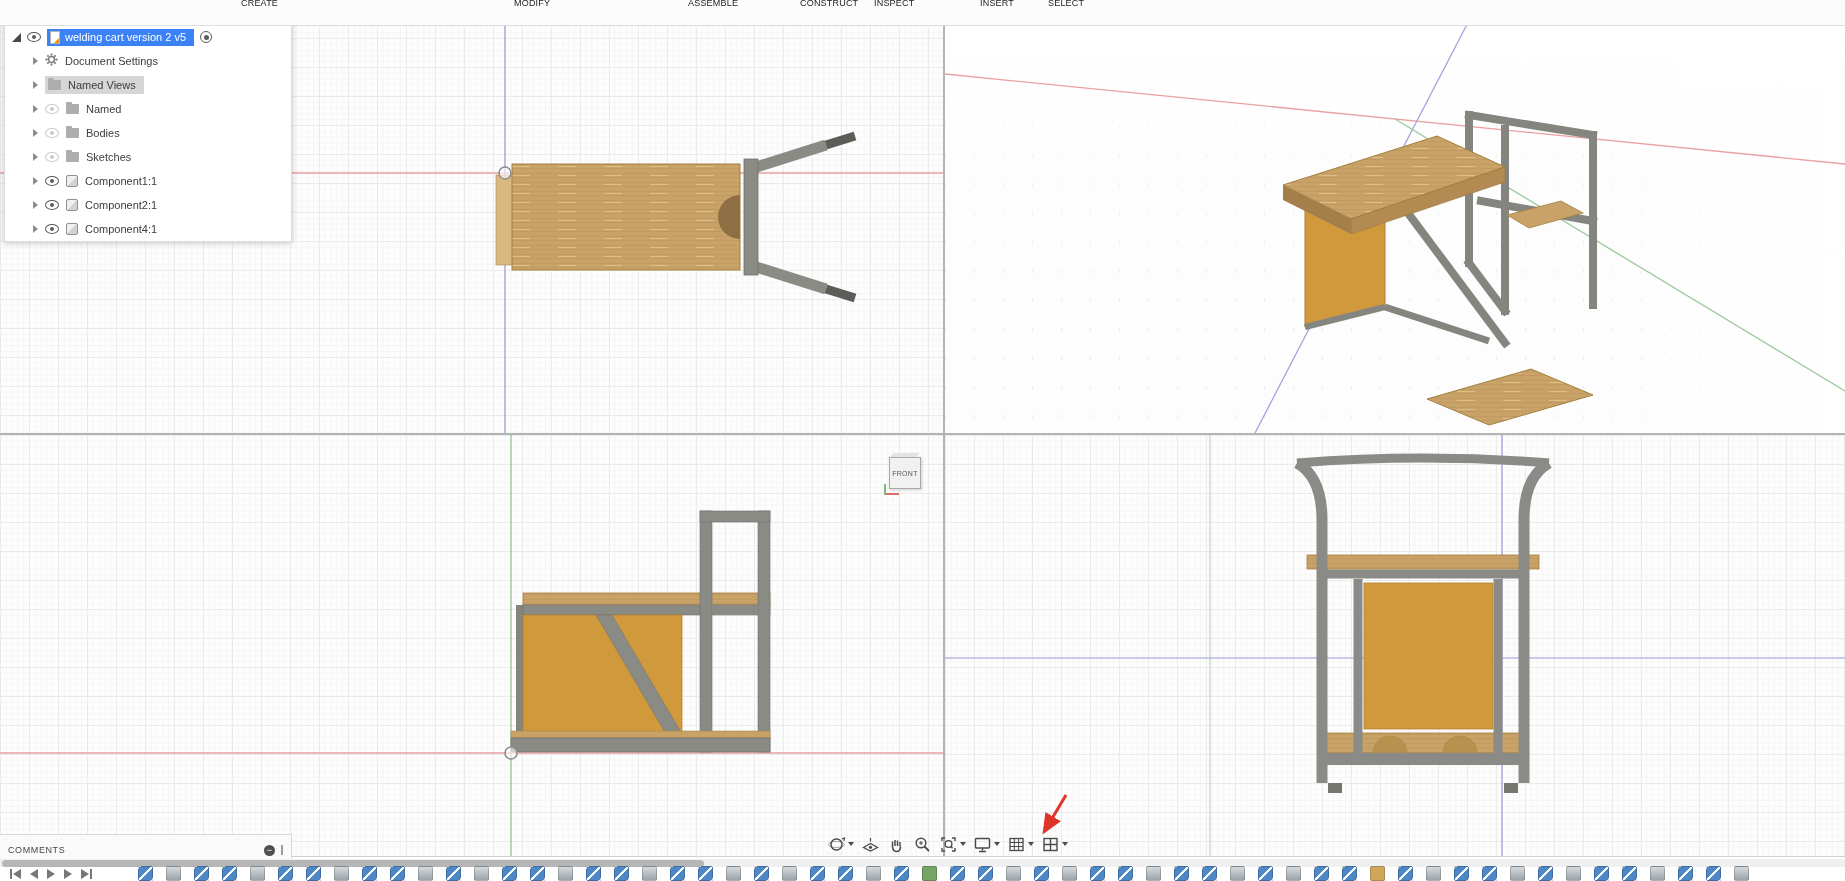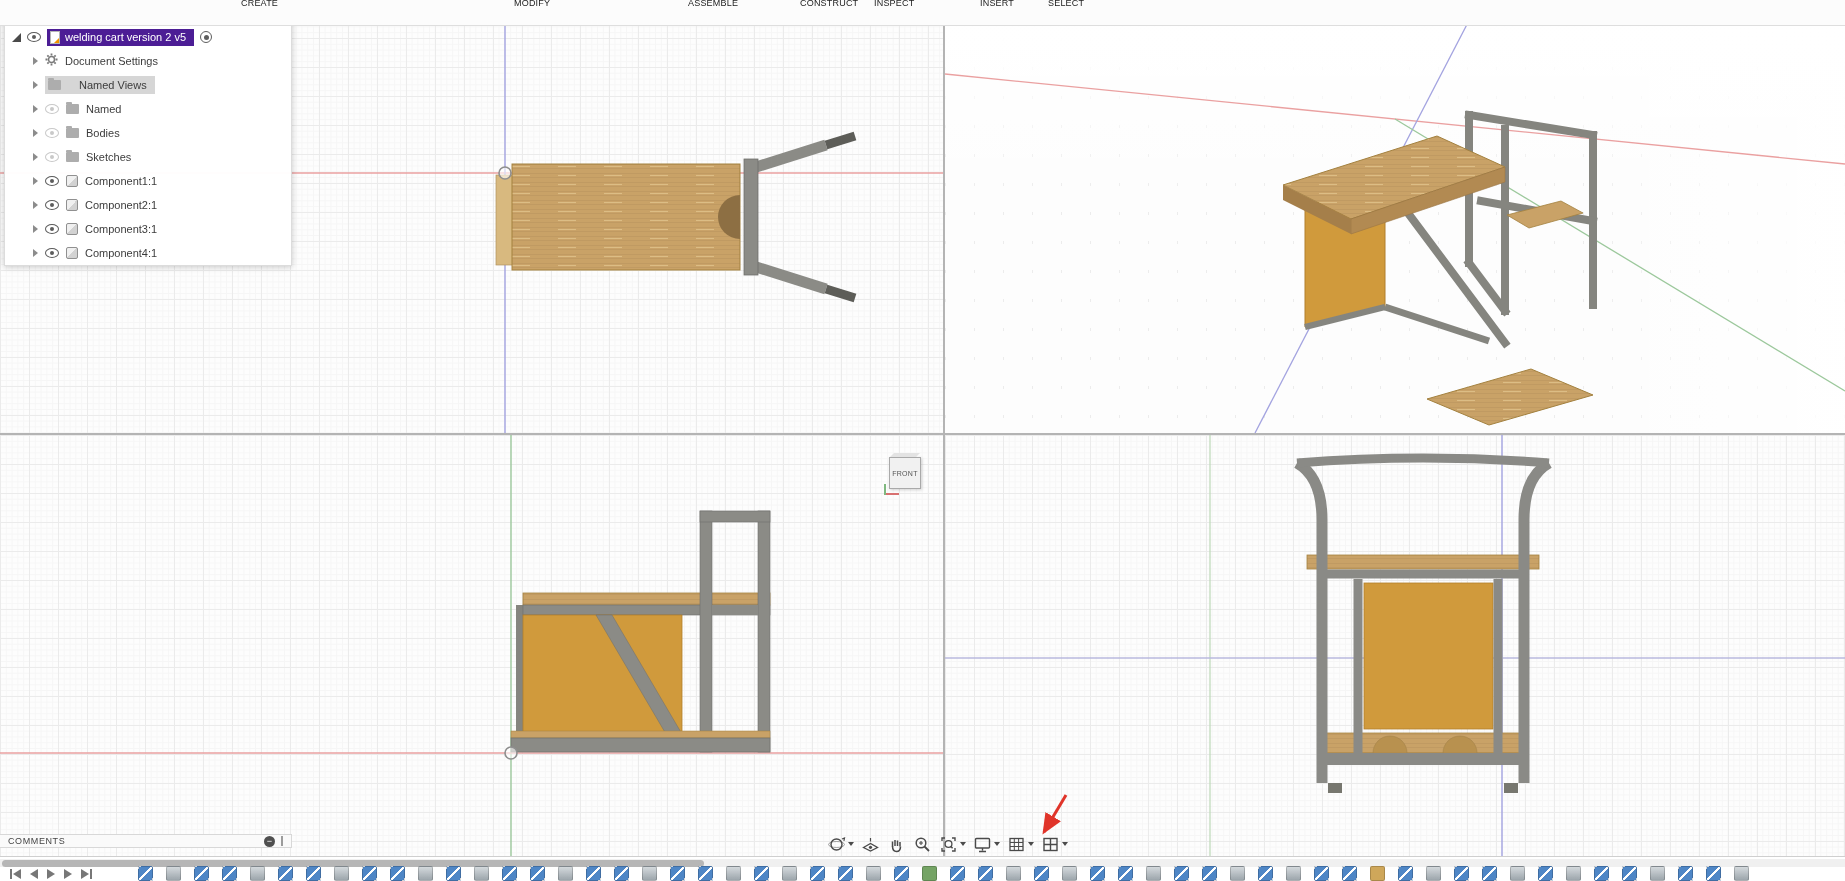--- a/index.html
+++ b/index.html
@@ -53,26 +53,26 @@
   .eye::after{content:"";position:absolute;left:50%;top:50%;width:4px;height:4px;margin:-2px 0 0 -2px;background:currentColor;border-radius:50%}
   .eye.dim{color:#c9c9c9}
   .folder{width:13px;height:10px;background:#adadad;border-radius:1px;position:relative;flex:0 0 auto}
   .folder::before{content:"";position:absolute;top:-2px;left:0;width:6px;height:2px;background:#adadad;border-radius:1px 1px 0 0}
   .comp{width:12px;height:12px;border:1px solid #909090;border-radius:2px;background:linear-gradient(135deg,#f0f0f0 50%,#d2d2d2 50%);flex:0 0 auto}
   .doc-icon{width:10px;height:13px;background:#fff;border:1px solid #b5b5b5;position:relative;flex:0 0 auto}
   .doc-icon::after{content:"";position:absolute;right:0;bottom:0;border-left:5px solid transparent;border-bottom:5px solid #f29300}
   .radio{width:12px;height:12px;border:1.3px solid #5e5e5e;border-radius:50%;position:relative;flex:0 0 auto}
   .radio::after{content:"";position:absolute;inset:2.5px;background:#5e5e5e;border-radius:50%}
   .b-label{font-size:11px;color:#3c3c3c;white-space:nowrap}
-  .doc-pill{display:flex;align-items:center;gap:5px;background:#4c1d95;padding:2px 8px 2px 3px}
+  .doc-pill{display:flex;align-items:center;gap:5px;background:#3b82f6;padding:2px 8px 2px 3px}
   .doc-pill .b-label{color:#fff}
-  .hl{display:flex;align-items:center;gap:18px;background:#d6d6d6;padding:3px 8px 3px 3px}
-
-  
-  .comments-bar{position:absolute;left:0;top:834px;width:292px;height:14px;background:#fafafa;border:1px solid #d8d8d8;border-left:none;display:flex;align-items:center;padding:0 8px;gap:6px;z-index:12}
+  .hl{display:flex;align-items:center;gap:7px;background:#d6d6d6;padding:3px 8px 3px 3px}
+
+  
+  .comments-bar{position:absolute;left:0;top:834px;width:292px;height:32px;background:#fafafa;border:1px solid #d8d8d8;border-left:none;display:flex;align-items:center;padding:0 8px;gap:6px;z-index:12}
   .comments-title{font-size:9px;color:#444;letter-spacing:.6px;flex:1}
 
   
   .view-cube{position:absolute;left:889px;top:457px;width:32px;height:32px;background:#f1f1f1;border:1px solid #a9a9a9;box-shadow:1px 1px 3px rgba(0,0,0,.18);display:flex;align-items:center;justify-content:center;z-index:8}
   .view-cube::before{content:"";position:absolute;left:2px;right:2px;top:-5px;height:4px;background:#e3e3e3;transform:skewX(-45deg)}
   .view-cube-label{font-size:7px;color:#555;letter-spacing:.3px}
   .vc-axis-x{position:absolute;left:-4px;bottom:-7px;width:13px;height:2px;background:#d87070}
   .vc-axis-y{position:absolute;left:-6px;bottom:-7px;width:2px;height:11px;background:#7fb87f}
 
   
@@ -300,26 +300,20 @@
       <span class="b-label">Component1:1</span>
     </div>
 
     <div class="b-row">
       <span class="tri"></span>
       <span class="eye"></span>
       <span class="comp"></span>
       <span class="b-label">Component2:1</span>
     </div>
 
-    <div class="b-row">
-      <span class="tri"></span>
-      <span class="eye"></span>
-      <span class="comp"></span>
-      <span class="b-label">Component3:1</span>
-    </div>
 
     <div class="b-row">
       <span class="tri"></span>
       <span class="eye"></span>
       <span class="comp"></span>
       <span class="b-label">Component4:1</span>
     </div>
   </aside>
 
   <div class="view-cube">

